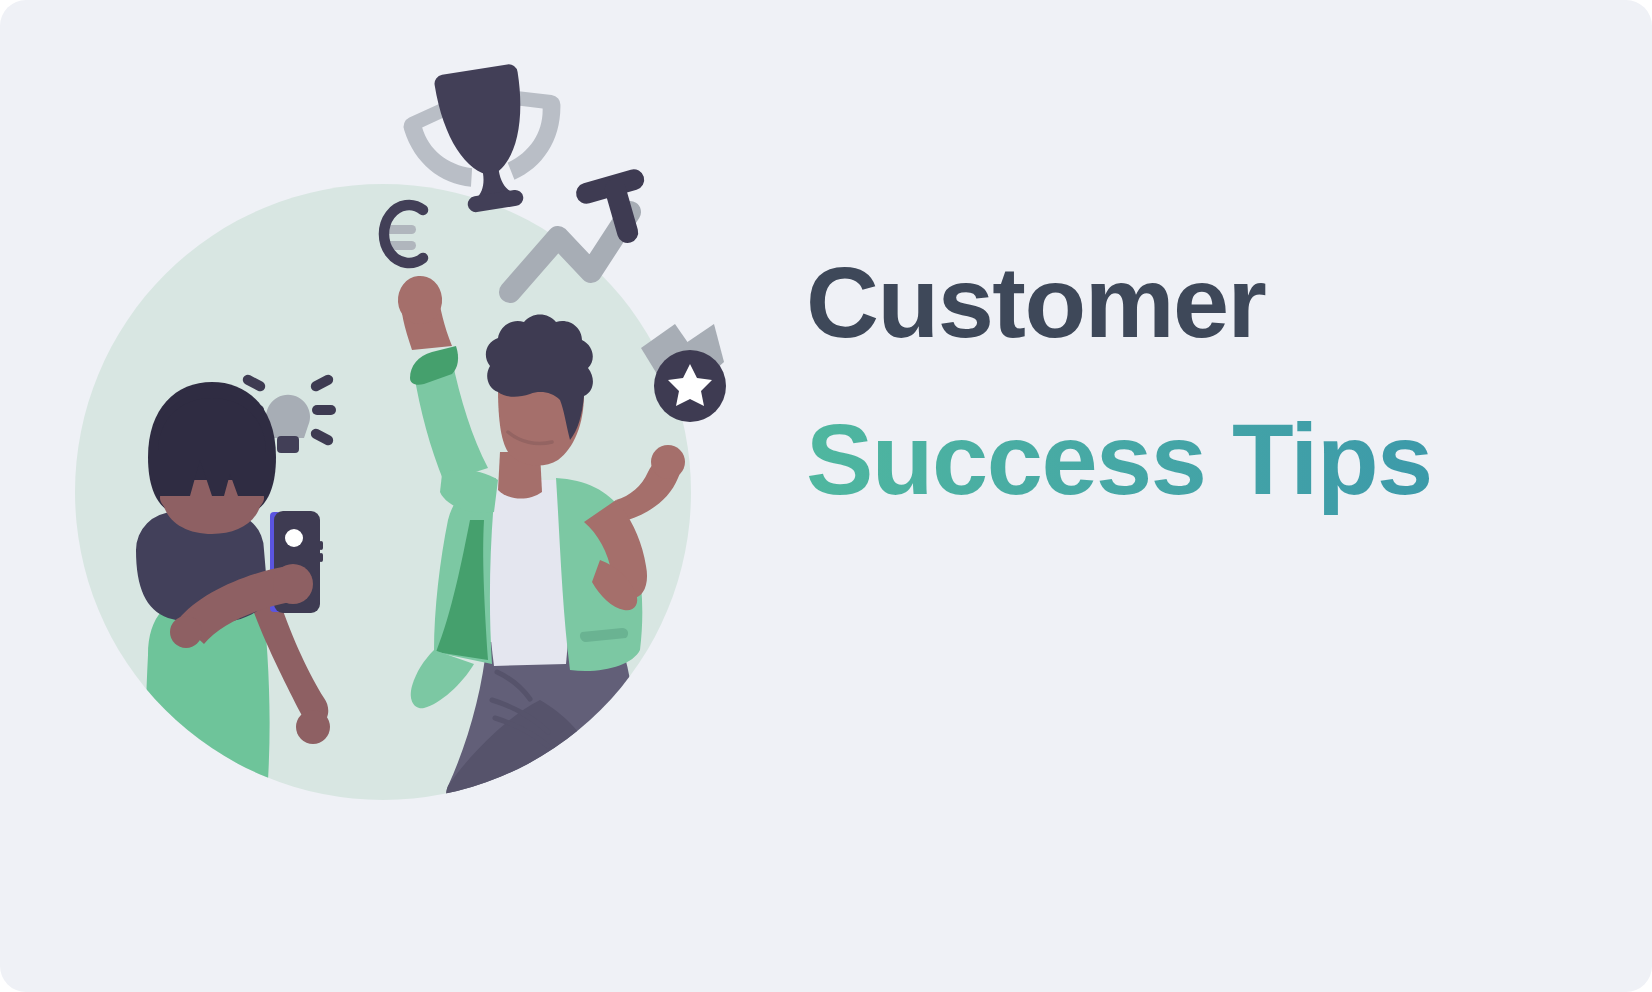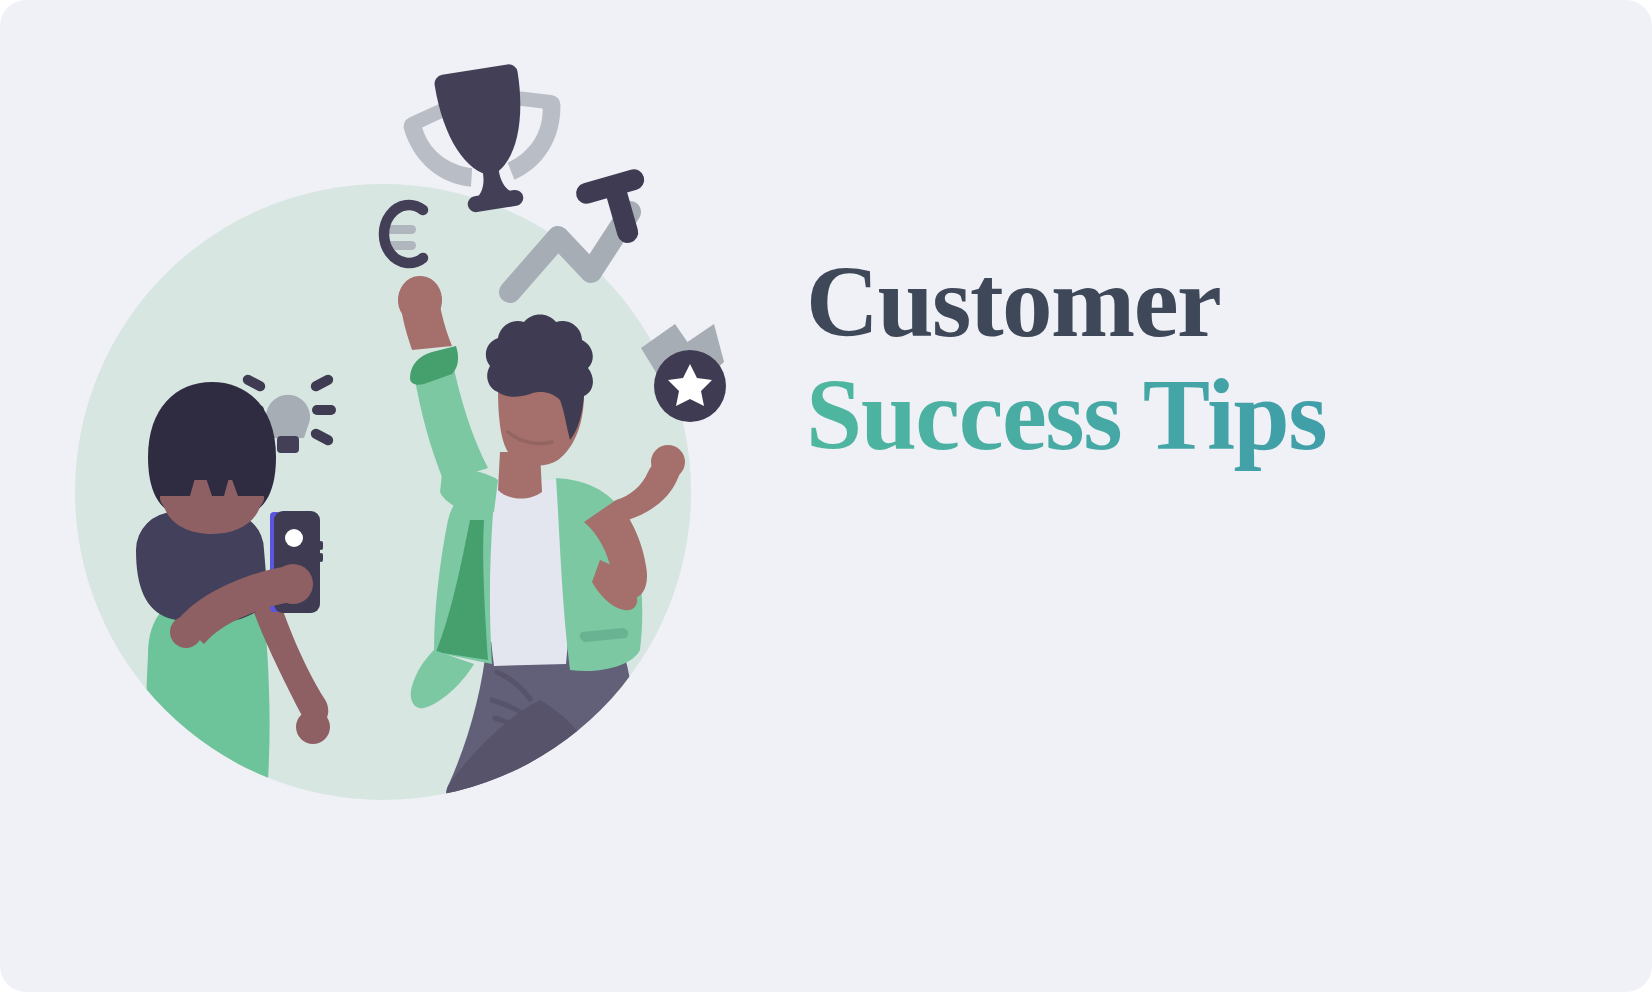--- a/index.html
+++ b/index.html
@@ -22,33 +22,34 @@
     width:800px; height:992px;
   }
   #title-block {
     position:absolute;
     left:806px;
     top:246px;
     width:760px;
   }
   .title-line {
     display:block;
-    font-family:Liberation Serif, serif;
+    font-family:Liberation Sans, sans-serif;
     font-weight:bold;
     font-size:101px;
     line-height:1.12;
     letter-spacing:-1.5px;
     white-space:nowrap;
   }
   #title-line-1 { color:#3e4859; }
   #title-line-2 {
     background-image:linear-gradient(90deg,#4fb79f 0%, #45a6a6 45%, #3894ab 100%);
     -webkit-background-clip:text;
     background-clip:text;
     color:transparent;
+    margin-top:44px;
     -webkit-text-fill-color:transparent;
   }
 </style>
 </head>
 <body>
 
 <div id="banner">
 
   <div id="illustration">
     <svg width="800" height="992" viewBox="0 0 800 992" xmlns="http://www.w3.org/2000/svg">

